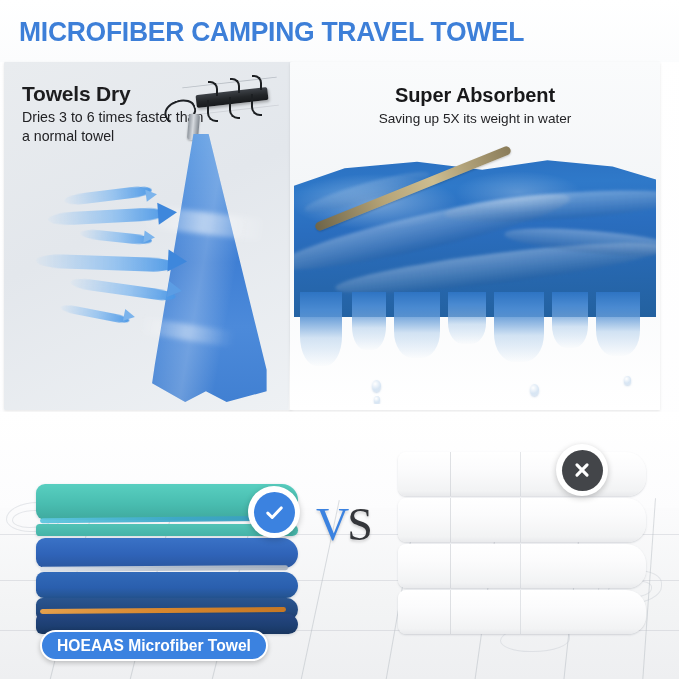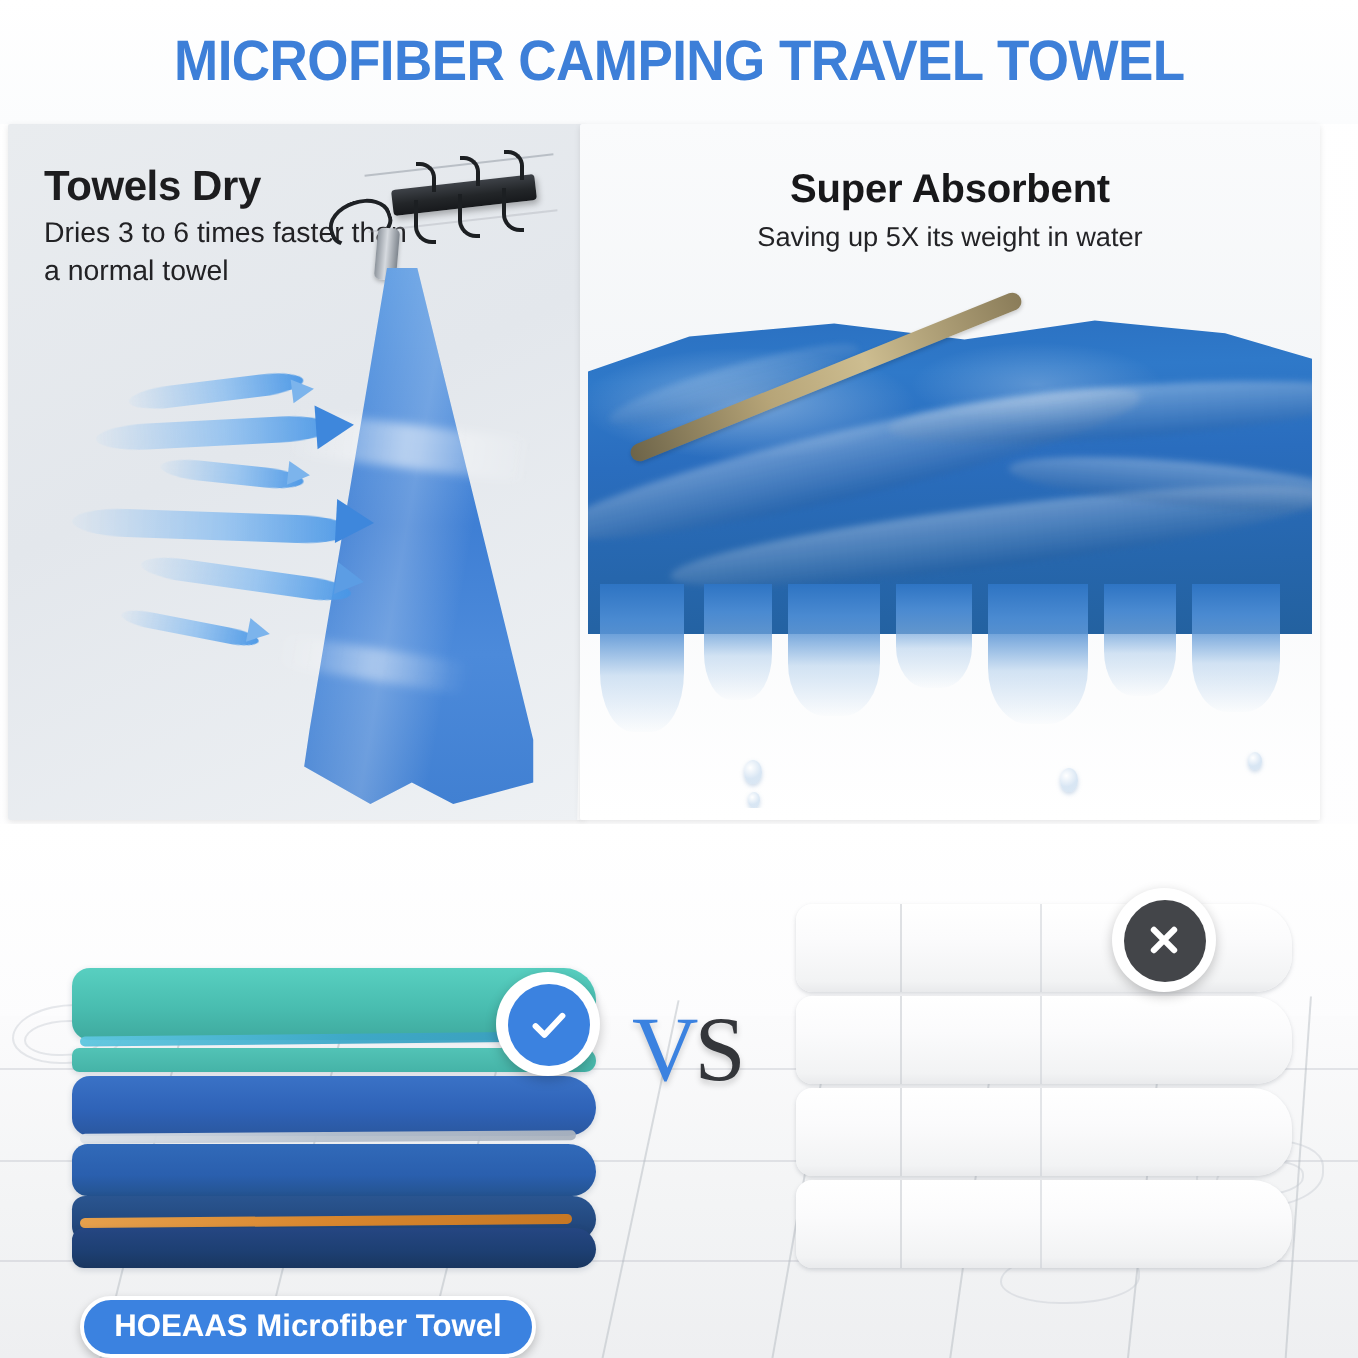--- a/index.html
+++ b/index.html
@@ -11,21 +11,21 @@
   }
   .infographic {
     position: relative;
     width: 679px; height: 679px;
     background: linear-gradient(180deg, #ffffff 0%, #fdfdfe 100%);
   }
 
   
   .title-bar {
     position: absolute; left: 0; top: 0; width: 679px; height: 62px;
-    display: flex; align-items: center; justify-content: center;
+    display: flex; align-items: center; justify-content: flex-start;
     background: linear-gradient(180deg,#ffffff 0%, #fbfcfd 100%);
   }
   .title-text {
     font-family: "Liberation Sans", sans-serif;
     font-weight: bold;
     font-size: 28.5px;
     letter-spacing: -0.3px;
     color: #3d7fd8;
     transform: scaleX(0.93);
     white-space: nowrap;
@@ -284,21 +284,21 @@
 
   
   .pill {
     position: absolute; height: 31px; border-radius: 16px;
     display:flex; align-items:center; justify-content:center;
     color: #ffffff; font-weight: bold; font-size: 15.6px;
     border: 2.5px solid #ffffff;
     box-shadow: 0 2px 5px rgba(0,0,0,0.22);
     white-space: nowrap;
   }
-  .pill-blue { left: 40px; top: 236px; width: 228px; background: #3b82e0; }
+  .pill-blue { left: 40px; top: 218px; width: 228px; background: #3b82e0; }
   .pill-gray { left: 414px; top: 223px; width: 190px; background: #4a4c50; }
 </style>
 </head>
 <body>
 
 <div class="infographic">
 
   <div class="title-bar">
     <div class="title-text">MICROFIBER CAMPING TRAVEL TOWEL</div>
   </div>

